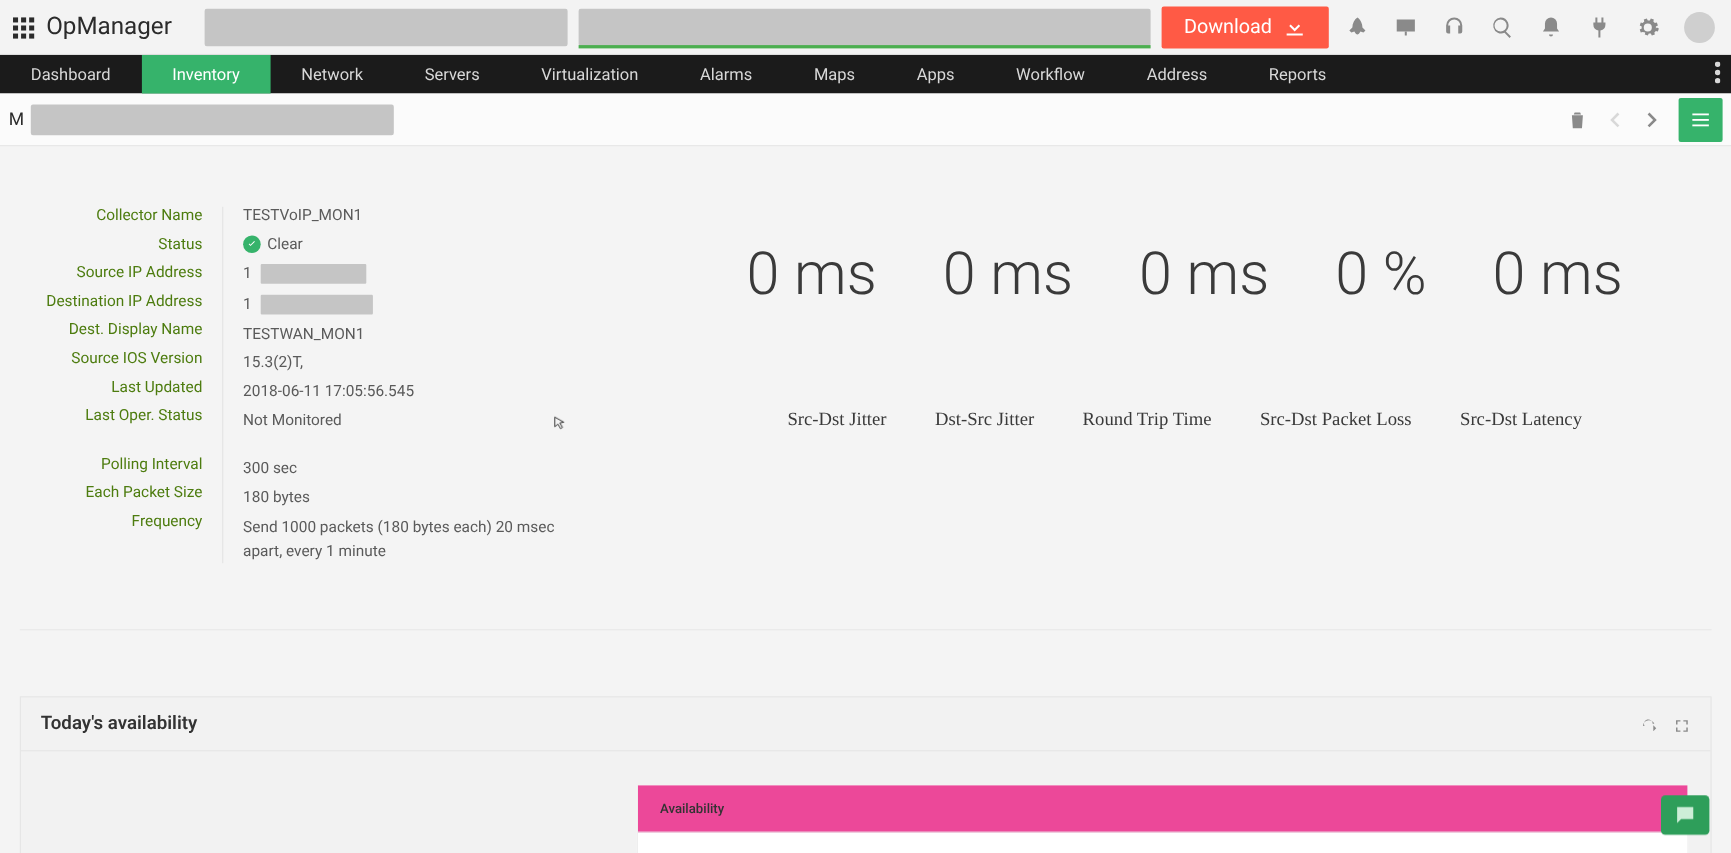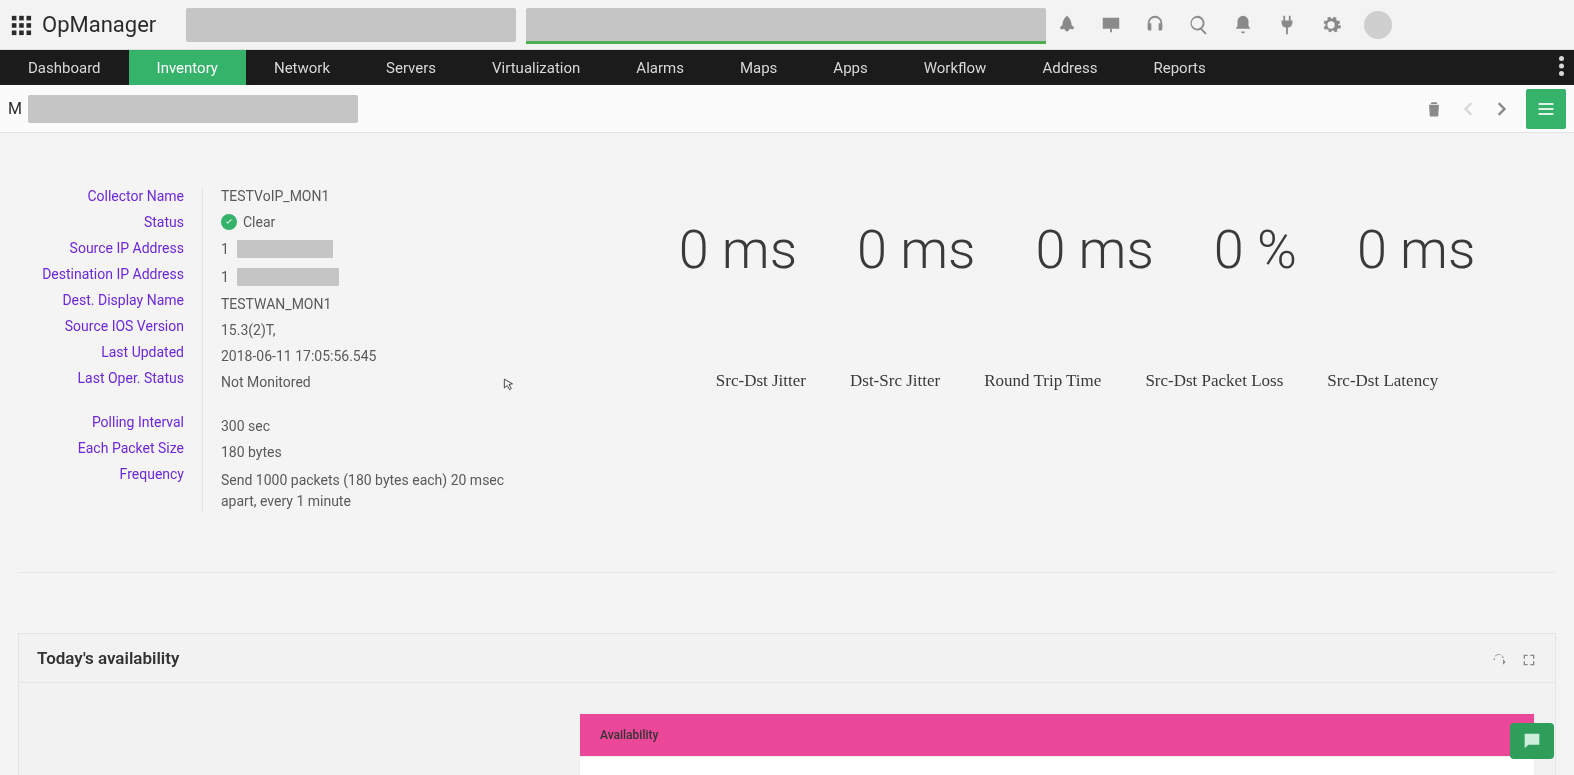--- a/index.html
+++ b/index.html
@@ -34,21 +34,21 @@
   .subhdr-actions .ico { width:20px; height:20px; fill:#8a8a8a; cursor:pointer; }
   .subhdr-actions .ico.prev { opacity:.3; }
   .ham-btn { width:40px; height:40px; background:#36b36b; display:flex; align-items:center; justify-content:center; cursor:pointer; border-radius:2px; }
   .ham-btn svg{width:20px; fill:#fff;}
 
   
   .content { padding: 55px 18px 20px 18px; display:flex; gap:40px; }
   .details { width: 540px; display:flex; }
   .labels-col { width: 185px; text-align:right; padding-right:18px; border-right:1px solid #e3e3e3; display:flex; flex-direction:column; gap:10px; }
   .values-col { padding-left:18px; flex:1; display:flex; flex-direction:column; gap:10px; }
-  .row-lbl { color:#6d28d9; font-size:14px; }
+  .row-lbl { color:#4d7c0f; font-size:14px; }
   .row-val { color:#5a5a5a; font-size:14px; display:flex; align-items:center; gap:6px; }
   .chk-ic { width:16px; height:16px; border-radius:50%; background:#36b36b; display:inline-flex; align-items:center; justify-content:center; }
   .chk-ic svg{width:10px; fill:#fff;}
   .ip-block { display:inline-block; background:#c5c5c5; height:18px; width:96px; margin-left:2px; border-radius:1px; vertical-align:middle;}
   .gap-extra { margin-top:18px; }
 
   .metrics { flex:1; display:flex; flex-direction:column; align-items:center; padding-top:30px; }
   .metric-row { display:flex; gap:60px; }
   .metric-val { font-size:54px; font-weight:300; color:#3a3a3a; white-space:nowrap; }
   .metric-lbl-row { display:flex; gap:44px; margin-top:90px;}
@@ -88,20 +88,26 @@
       <rect x="18" y="10" width="5" height="5"></rect>
       <rect x="2" y="18" width="5" height="5"></rect>
       <rect x="10" y="18" width="5" height="5"></rect>
       <rect x="18" y="18" width="5" height="5"></rect>
     </svg>
   <div class="brand">OpManager</div>
   <div class="gray-block b1"></div>
   <div class="green-wrap">
       <div class="gray-block"></div>
     </div>
+  <div class="download-btn">
+    <span>Download</span>
+    <svg viewBox="0 0 24 24" width="22" fill="#fff">
+        <path d="M12 3v10l4-4 1.4 1.4L12 16 6.6 10.4 8 9l4 4V3h0zM4 18h16v2H4z"></path>
+      </svg>
+  </div>
   <div class="topicons">
     <svg class="ti" viewBox="0 0 24 24">
         <path d="M12 2c3 2 5 6 5 10l3 3-2 2-3-1c-1 2-2 3-3 3s-2-1-3-3l-3 1-2-2 3-3c0-4 2-8 5-10z"></path>
       </svg>
     <svg class="ti" viewBox="0 0 24 24">
         <path d="M3 4h18v12H3zM10 10l5 2-5 2z"></path>
         <path d="M11 16h2v4h-2z"></path>
       </svg>
     <svg class="ti" viewBox="0 0 24 24">
         <path d="M12 2a8 8 0 00-8 8v6a2 2 0 002 2h2v-8H6v-0a6 6 0 0112 0v0h-2v8h2a2 2 0 002-2v-6a8 8 0 00-8-8z"></path>

